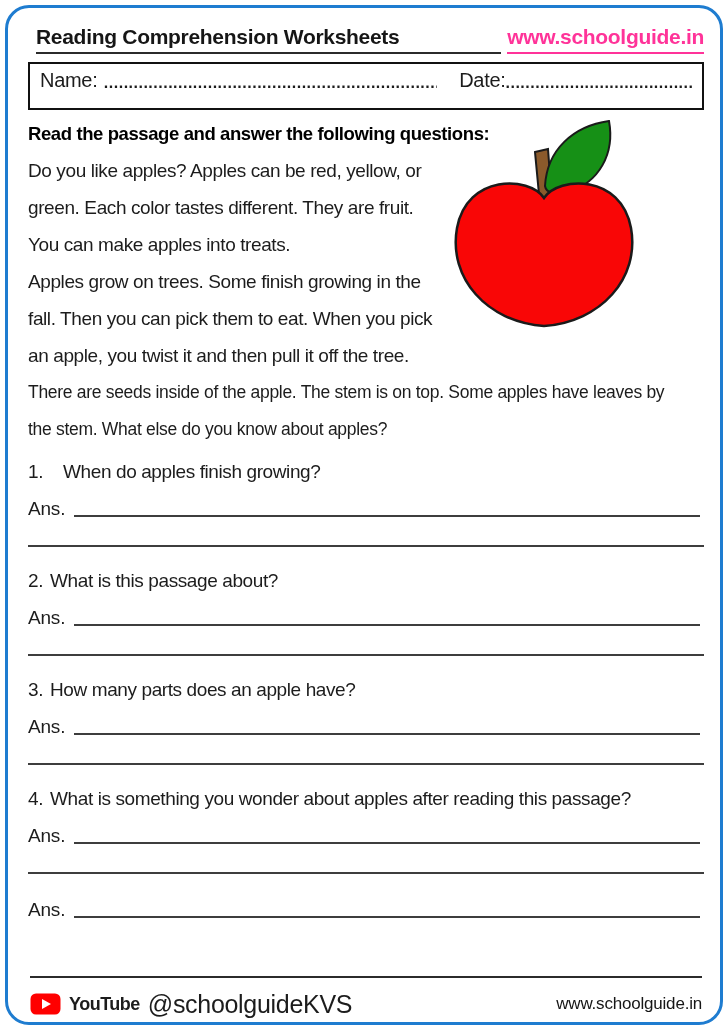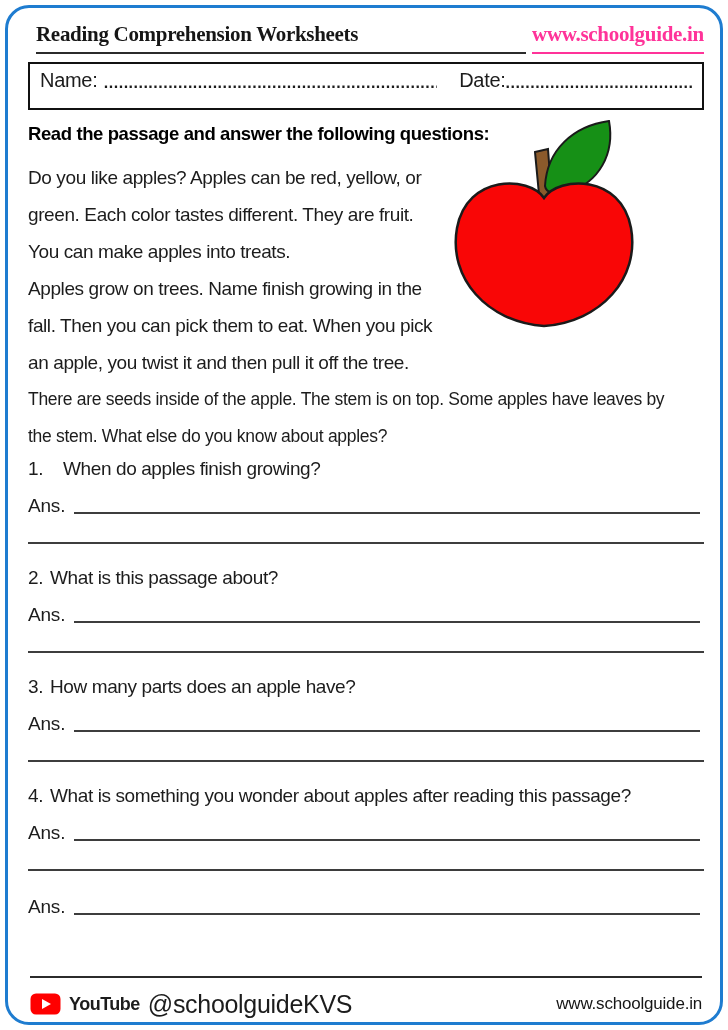--- a/index.html
+++ b/index.html
@@ -27,23 +27,23 @@
     pointer-events: none;
   }
   .content {
     position: absolute;
     top: 14px; left: 28px; right: 24px; bottom: 14px;
   }
 
   
   .header-row {
     display: flex;
+    align-items: flex-end;
     margin-top: 8px;
     height: 32px;
-    font-family: Liberation Serif, serif;
   }
   .page-title {
     flex: 1;
     font-size: 21px;
     font-weight: 700;
     letter-spacing: -0.3px;
     color: #161616;
     border-bottom: 2px solid #2b2b2b;
     padding-bottom: 3px;
     margin-left: 8px;
@@ -79,21 +79,21 @@
   
   .instruction {
     margin-top: 13px;
     font-size: 18.5px;
     font-weight: 700;
     letter-spacing: -0.4px;
     color: #000000;
   }
 
   
-  .passage-narrow { margin-top: 14px; }
+  .passage-narrow { margin-top: 7px; }
   .passage-narrow .p-line {
     font-size: 19px;
     line-height: 37px;
     letter-spacing: -0.4px;
     white-space: nowrap;
   }
   .passage-wide .p-line {
     font-size: 17.5px;
     line-height: 37px;
     letter-spacing: -0.3px;
@@ -103,21 +103,21 @@
   
   .apple-illustration {
     position: absolute;
     left: 445px;
     top: 116px;
     width: 200px;
     height: 222px;
   }
 
   
-  .questions { margin-top: 3px; }
+  .questions { margin-top: 13px; }
   .q-block { }
   .q-text {
     font-size: 19px;
     letter-spacing: -0.4px;
     margin-bottom: 13px;
     white-space: nowrap;
   }
   .q-num { margin-right: 7px; }
   .q-num.wide-gap { margin-right: 20px; }
   .ans-row {
@@ -181,21 +181,21 @@
       <span class="nd-label">Date:</span>
       <span class="nd-dots">...............................................</span>
     </div>
 
     <div class="instruction">Read the passage and answer the following questions:</div>
 
     <div class="passage-narrow">
       <div class="p-line">Do you like apples? Apples can be red, yellow, or</div>
       <div class="p-line">green. Each color tastes different. They are fruit.</div>
       <div class="p-line">You can make apples into treats.</div>
-      <div class="p-line">Apples grow on trees. Name finish growing in the</div>
+      <div class="p-line">Apples grow on trees. Some finish growing in the</div>
       <div class="p-line">fall. Then you can pick them to eat. When you pick</div>
       <div class="p-line">an apple, you twist it and then pull it off the tree.</div>
     </div>
 
     <div class="passage-wide">
       <div class="p-line">There are seeds inside of the apple. The stem is on top. Some apples have leaves by</div>
       <div class="p-line">the stem. What else do you know about apples?</div>
     </div>
 
     <div class="questions">

